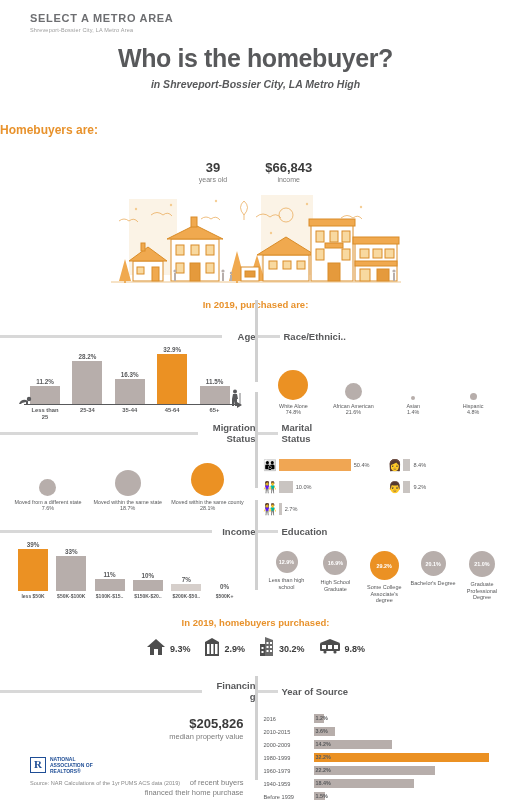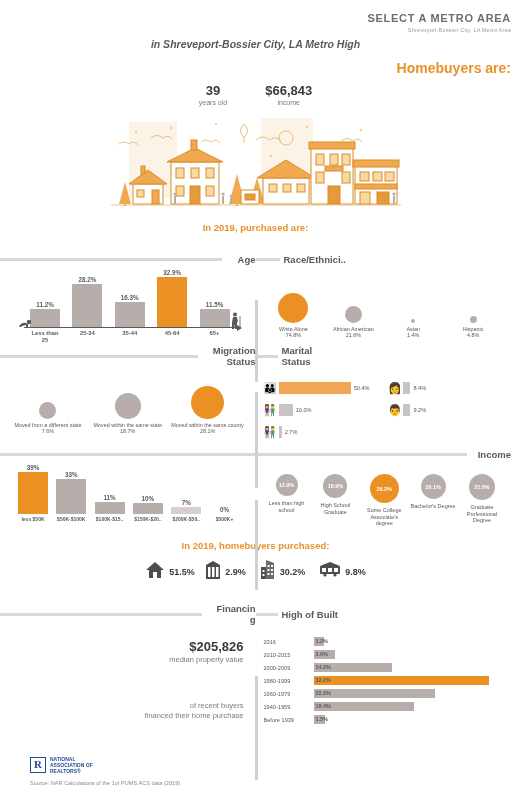--- a/index.html
+++ b/index.html
@@ -8,43 +8,43 @@
     width: 511px; height: 800px;
     background: #ffffff;
     font-family: "Liberation Sans", sans-serif;
     color: #58595b;
     overflow: hidden;
     position: relative;
   }
   .page { position: relative; width: 511px; height: 800px; }
 
   
-  .hdr { padding: 12px 0 0 30px; text-align: right; }
+  .hdr { padding: 12px 0 0 30px; }
   .hdr-kicker {
     font-size: 11px; font-weight: bold; letter-spacing: .7px;
     color: #6d6e71; text-transform: uppercase;
   }
   .hdr-sub { font-size: 5.5px; color: #9b9b9b; margin-top: 3px; letter-spacing:.2px;}
   .title {
     text-align: center; font-size: 25px; font-weight: bold;
     color: #58595b; margin-top: 11px; letter-spacing: -.4px;
   }
   .subtitle {
     text-align: center; font-size: 10.5px; font-style: italic; font-weight: bold;
     color: #58595b; margin-top: 5px;
   }
 
   
   .hb-head {
-    text-align:right; color:#e8922c; font-weight:bold; font-size:14px;
-    margin-top: 10px;
+    text-align:left; color:#e8922c; font-weight:bold; font-size:12px;
+    margin-top: 33px;
   }
   .hb-stats { display:flex; justify-content:center; gap:38px; margin-top:7px; }
   .hb-stat { text-align:center; }
-  .hb-val { font-size:13px; font-weight:bold; color:#3b3b3b; }
+  .hb-val { font-size:13px; font-weight:bold; color:#3b3b3b;margin-top:16px; }
   .hb-lbl { font-size:7px; color:#7c7c7c; margin-top:1px; }
 
   
   .illus { position:relative; width:290px; height:100px; margin:8px auto 0; }
   .illus svg { display:block; }
 
   
   .sec-banner {
     text-align:center; color:#e8922c; font-weight:bold; font-size:9.5px;
     line-height: 12px; margin-top: 8px;
@@ -145,20 +145,21 @@
 </style>
 </head>
 <body>
 
 <div class="page">
 
   <div class="hdr">
     <div class="hdr-kicker">SELECT A METRO AREA</div>
     <div class="hdr-sub">Shreveport-Bossier City, LA Metro Area</div>
   </div>
+  <div class="title">Who is the homebuyer?</div>
   <div class="subtitle">in Shreveport-Bossier City, LA Metro High</div>
 
   <div class="hb-head">Homebuyers are:</div>
   <div class="hb-stats">
     <div class="hb-stat">
       <div class="hb-val">39</div>
       <div class="hb-lbl">years old</div>
     </div>
     <div class="hb-stat">
       <div class="hb-val">$66,843</div>
@@ -431,20 +432,24 @@
         </div>
       </div>
     </div>
   </div>
 
   <div class="divider-row" style="margin-top:6px">
     <div class="div-half">
       <div class="div-line"></div>
       <div class="div-title" style="width:44px">Income</div>
     </div>
+    <div class="div-half">
+      <div class="div-line" style="max-width:22px"></div>
+      <div class="div-title" style="text-align:left;padding-left:4px;white-space:nowrap">Education</div>
+    </div>
   </div>
 
   <div class="grid">
     <div class="col">
       <div class="barchart" style="height:62px;margin-left:14px">
         <div class="bars" style="height:48px;padding:0 4px">
           <div class="bar-item" style="width:30px">
             <div class="bar-val">39%</div>
             <div class="bar hi" style="height:42px"></div>
           </div>
@@ -508,21 +513,21 @@
   <div class="sec-banner" style="margin-top:12px">In 2019, homebuyers purchased:</div>
 
   <div class="purch">
     <div class="purch-item">
       <span>
         <svg width="20" height="18" viewBox="0 0 20 18">
             <path d="M10 1 L19 9 h-3 v8 H4 V9 H1 Z" fill="#4d4d4d"></path>
             <rect x="8" y="11" width="4" height="6" fill="#fff"></rect>
           </svg>
       </span>
-      <span class="purch-val">51.5%</span>
+      <span class="purch-val">9.3%</span>
     </div>
     <div class="purch-item">
       <span>
         <svg width="16" height="18" viewBox="0 0 16 18">
             <rect x="1" y="4" width="14" height="14" fill="#4d4d4d"></rect>
             <path d="M1 4 L8 0 L15 4 Z" fill="#4d4d4d"></path>
             <g fill="#fff">
               <rect x="3" y="6" width="2.5" height="10"></rect>
               <rect x="7" y="6" width="2.5" height="10"></rect>
               <rect x="11" y="6" width="2.5" height="10"></rect>
@@ -569,21 +574,21 @@
   </div>
 
   <div class="divider-row" style="">
     <div class="div-half">
       <div class="div-line"></div>
       <div class="div-title" style="width:54px">Financin
 g</div>
     </div>
     <div class="div-half">
       <div class="div-line" style="max-width:22px"></div>
-      <div class="div-title" style="text-align:left;padding-left:4px;white-space:nowrap">High of Built</div>
+      <div class="div-title" style="text-align:left;padding-left:4px;white-space:nowrap">Year of Source</div>
     </div>
   </div>
 
   <div class="grid">
     <div class="col">
       <div class="fin">
         <div class="fin-val">$205,826</div>
         <div class="fin-lbl">median property value</div>
         <div class="fin-val2"></div>
         <div class="fin-lbl2">of recent buyers<br>financed their home purchase</div>

